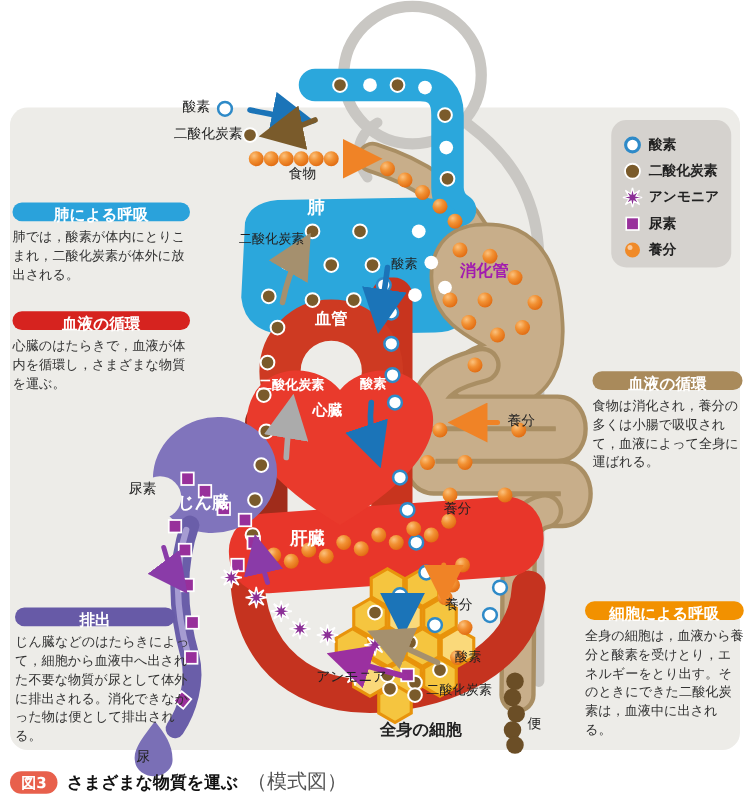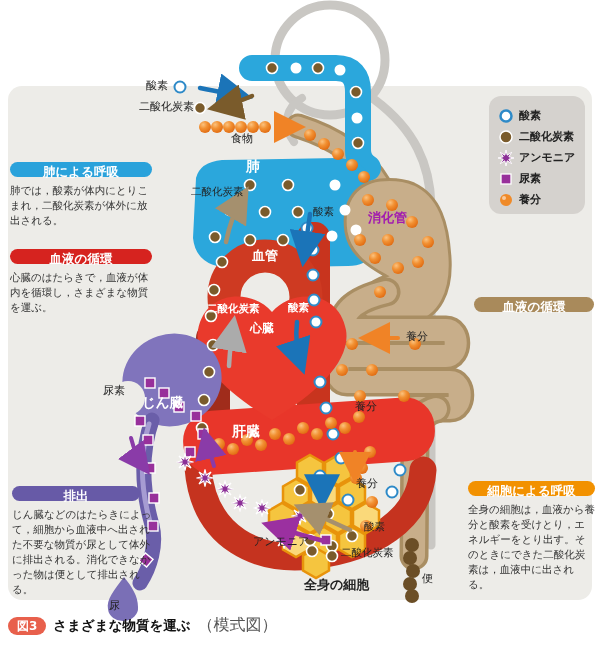--- a/index.html
+++ b/index.html
@@ -377,20 +377,21 @@
   <p class="ibody">心臓のはたらきで，血液が体内を循環し，さまざまな物質を運ぶ。</p>
 </div>
 
 <div class="infobox" style="left:12px;top:486px;width:142px;">
   <span class="pill excr" style="width:128px;">排出</span>
   <p class="ibody" style="width:142px;">じん臓などのはたらきによって，細胞から血液中へ出された不要な物質が尿として体外に排出される。消化できなかった物は便として排出される。</p>
 </div>
 
 <div class="infobox" style="left:474px;top:297px;width:120px;">
   <span class="pill dige">血液の循環</span>
+  <p class="ibody">食物は消化され，養分の多くは小腸で吸収されて，血液によって全身に運ばれる。</p>
 </div>
 
 <div class="infobox" style="left:468px;top:481px;width:127px;">
   <span class="pill cell">細胞による呼吸</span>
   <p class="ibody">全身の細胞は，血液から養分と酸素を受けとり，エネルギーをとり出す。そのときにできた二酸化炭素は，血液中に出される。</p>
 </div>
 
 <div class="cap">
   <span class="badge">図3</span>
   <span class="t">さまざまな物質を運ぶ</span>

